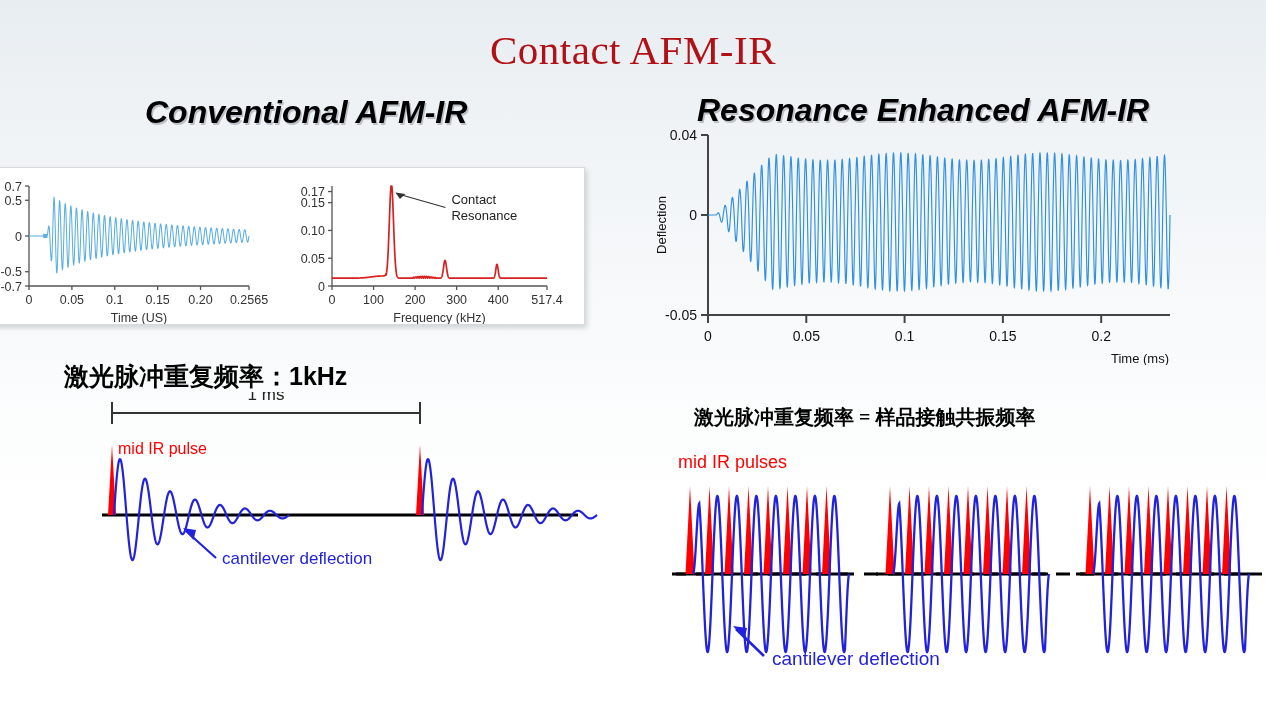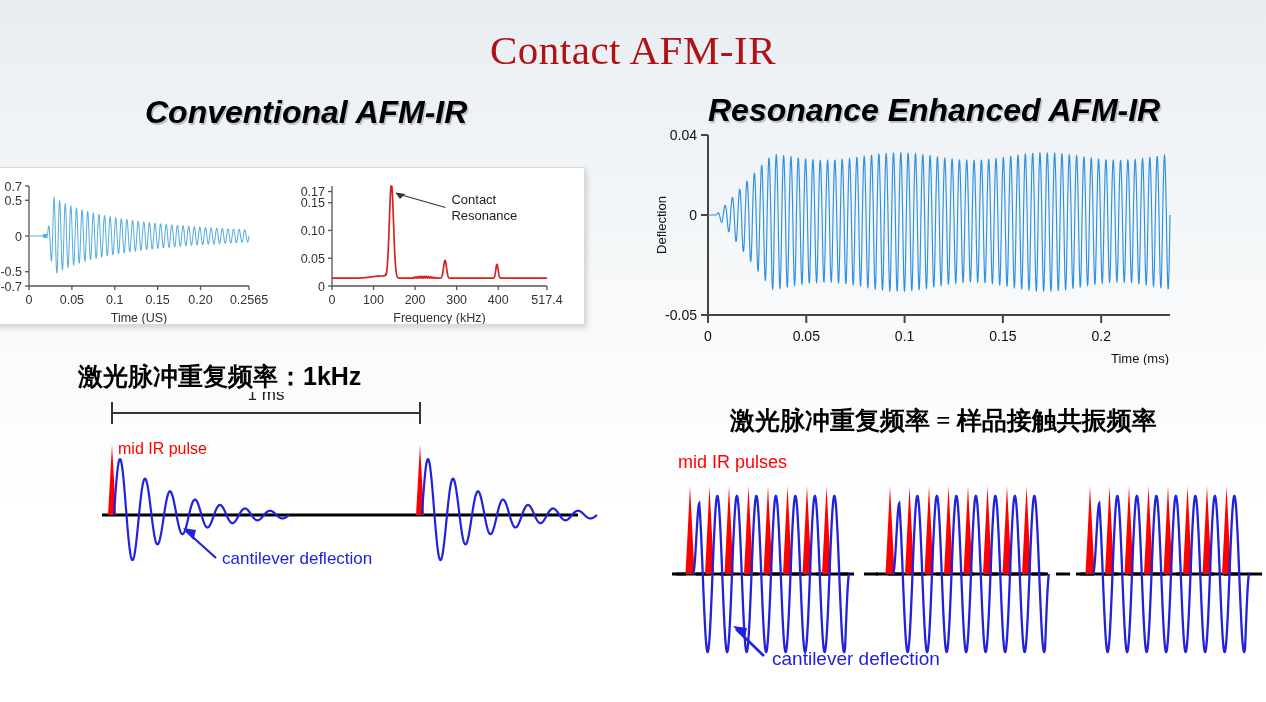--- a/index.html
+++ b/index.html
@@ -12,34 +12,34 @@
     position:absolute;left:0;top:26px;width:1266px;text-align:center;
     font-family:"Liberation Serif", serif;
     font-size:41px;color:#b01116;letter-spacing:.5px;white-space:nowrap;
   }
   .panel-heading{
     position:absolute;font-weight:bold;font-style:italic;color:#000;
     font-size:32px;white-space:nowrap;
     text-shadow:1.5px 1.5px 0 rgba(150,150,160,.55);
   }
   #heading-conventional{left:145px;top:94px;}
-  #heading-resonance{left:697px;top:92px;margin-left:11px;}
+  #heading-resonance{left:697px;top:92px;}
 
   .figure-card{
     position:absolute;left:-14px;top:167px;width:597px;height:156px;
     background:#fff;border:1px solid #d9d9d9;
     box-shadow:2px 3px 5px rgba(120,125,135,.30);
     overflow:hidden;
   }
   .figure-card svg{display:block;}
 
   .cn-line{position:absolute;font-family:"Liberation Serif",serif;font-weight:bold;color:#000;white-space:nowrap;}
-  #cn-left{left:78px;top:360px;font-size:25px;}
+  #cn-left{left:64px;top:360px;font-size:25px;}
   #cn-left .unit{font-family:"Liberation Sans",sans-serif;}
-  #cn-right{left:694px;top:404px;font-size:25px;margin-left:36px;}
+  #cn-right{left:694px;top:404px;font-size:20px;}
 
   .diagram{position:absolute;}
   #diagram-left{left:78px;top:392px;}
   #diagram-right{left:672px;top:446px;}
   #chart-resonance{position:absolute;left:650px;top:115px;}
 </style>
 </head>
 <body>
 
 <div class="slide-title">Contact AFM-IR</div>

